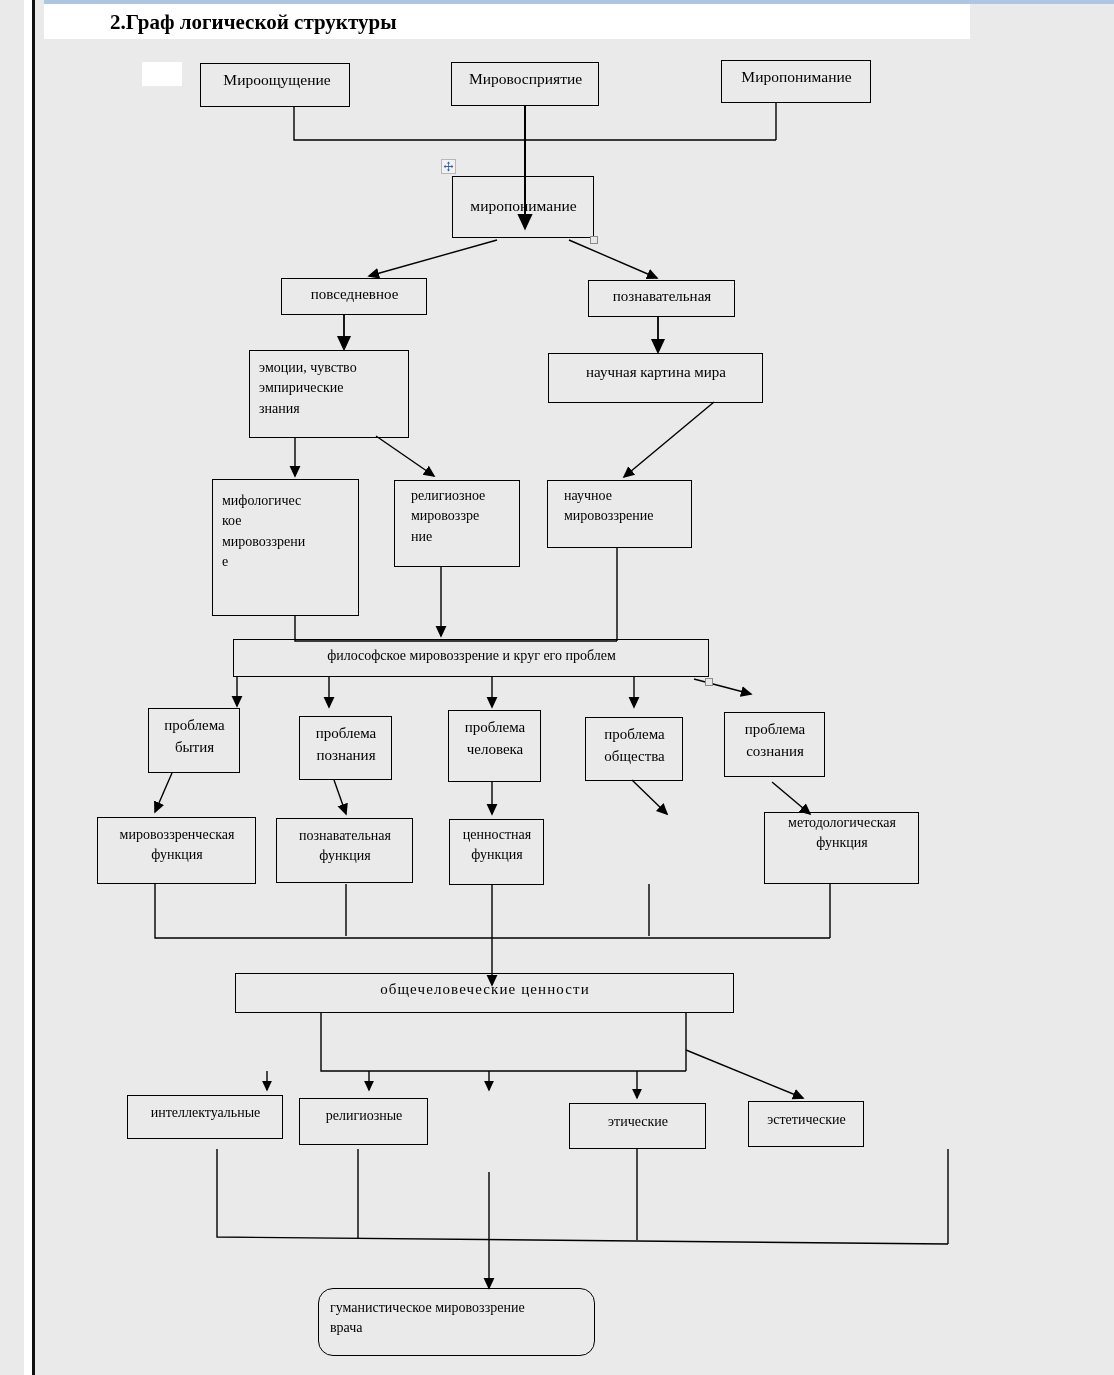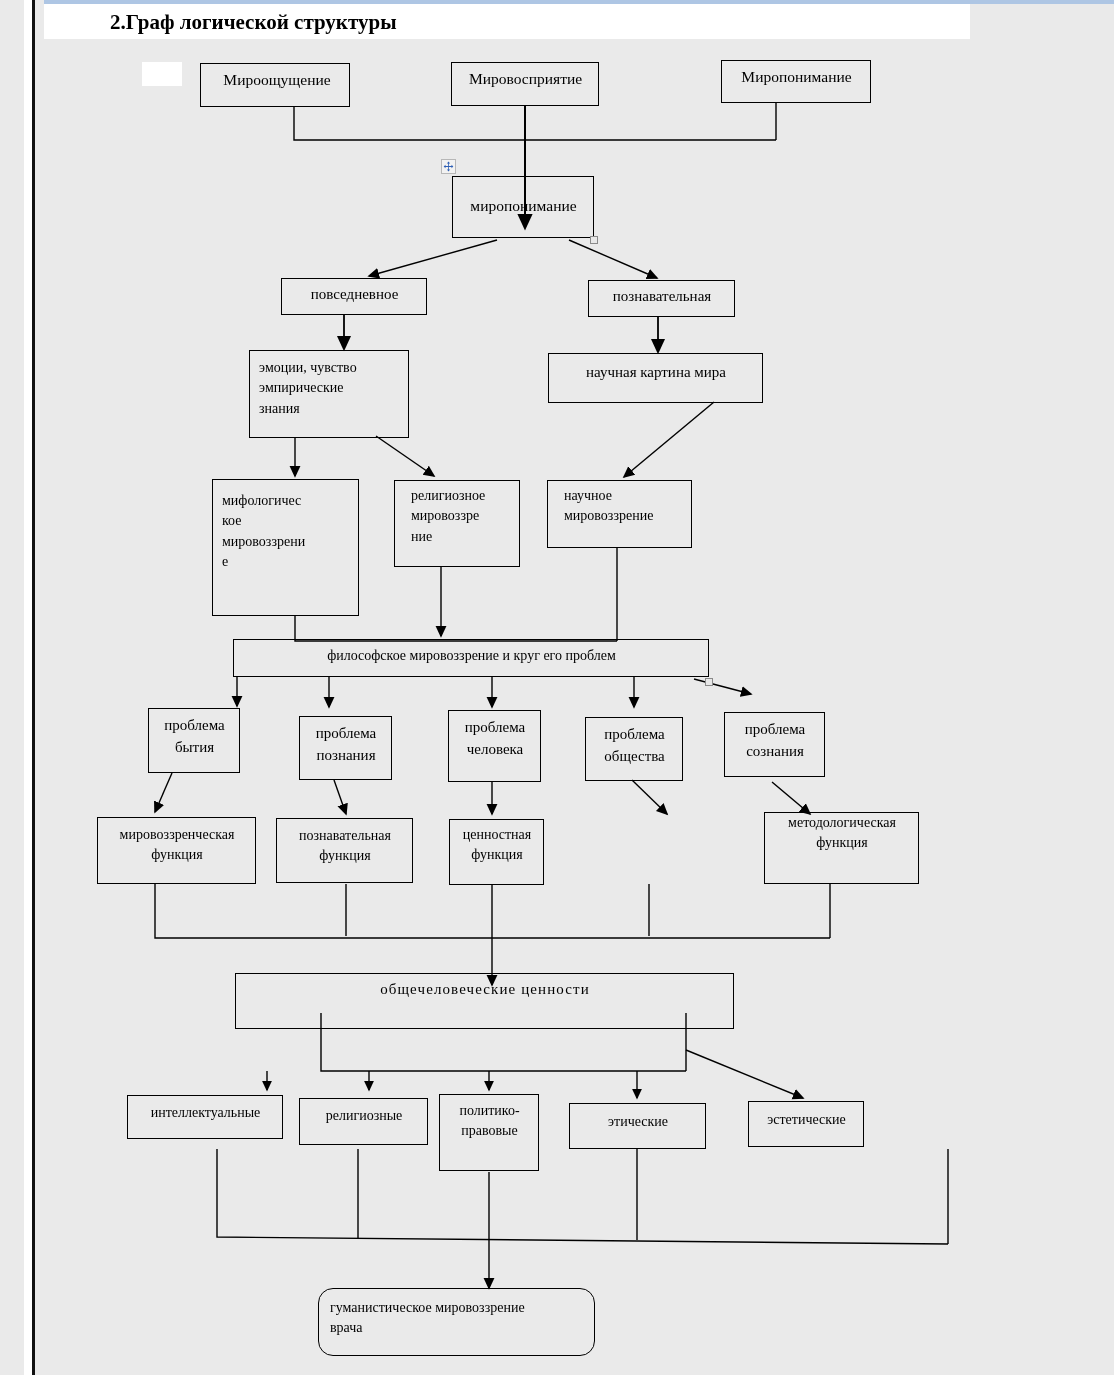--- a/index.html
+++ b/index.html
@@ -237,36 +237,32 @@
     <span class="txt">ценностная</span>
     <span class="txt">функция</span>
   </div>
 
 
   <div class="node c f14" style="left:740px;top:812px;width:155px;height:72px;padding-top:0;">
     <span class="txt">методологическая</span>
     <span class="txt">функция</span>
   </div>
 
-  <div class="node c f15 tracked" style="left:211px;top:973px;width:499px;height:56px;">
+  <div class="node c f15 tracked" style="left:211px;top:973px;width:499px;height:40px;">
     <span class="txt">общечеловеческие ценности</span>
   </div>
 
   <div class="node c f14" style="left:103px;top:1095px;width:156px;height:44px;padding-top:7px;">
     <span class="txt">интеллектуальные</span>
   </div>
 
   <div class="node c f14" style="left:275px;top:1098px;width:129px;height:47px;padding-top:7px;">
     <span class="txt">религиозные</span>
   </div>
 
-  <div class="node c f14" style="left:415px;top:1094px;width:100px;height:77px;padding-top:6px;">
-    <span class="txt">политико-</span>
-    <span class="txt">правовые</span>
-  </div>
 
   <div class="node c f14" style="left:545px;top:1103px;width:137px;height:46px;padding-top:8px;">
     <span class="txt">этические</span>
   </div>
 
   <div class="node c f14" style="left:724px;top:1101px;width:116px;height:46px;padding-top:8px;">
     <span class="txt">эстетические</span>
   </div>
 
   <div class="node l f14" style="left:294px;top:1288px;width:277px;height:68px;padding-top:9px;padding-left:11px;border-radius:15px;">

